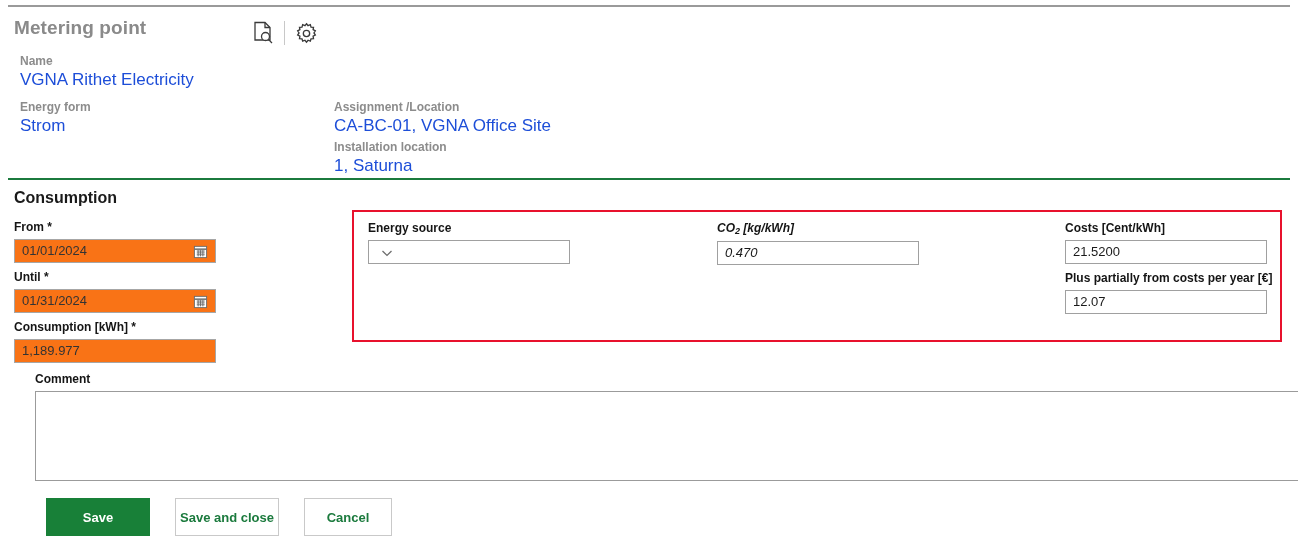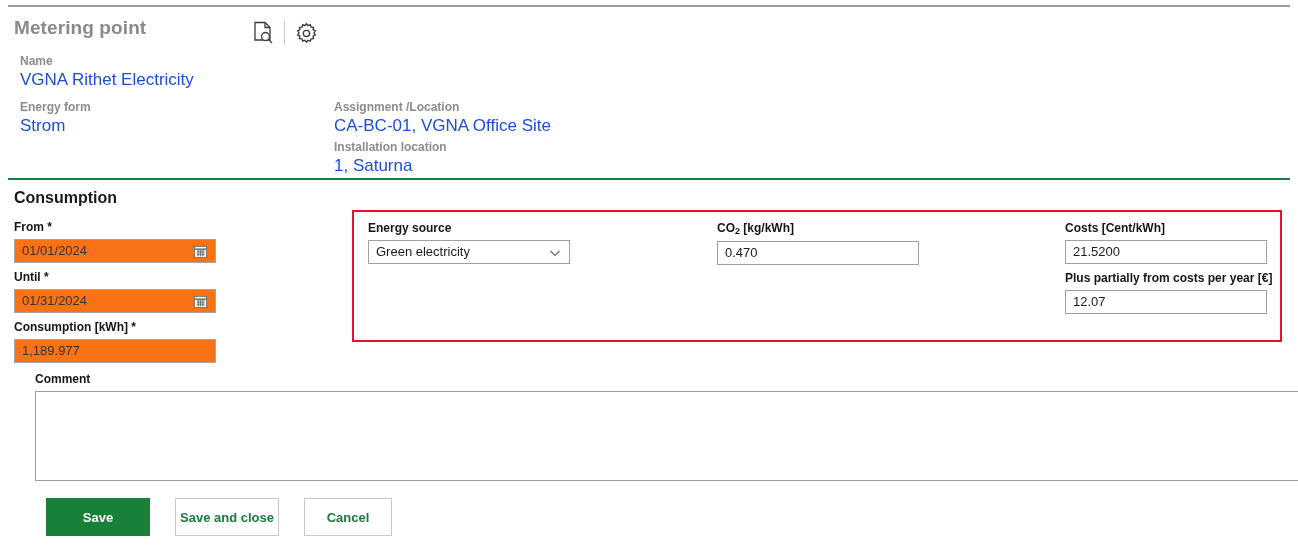--- a/index.html
+++ b/index.html
@@ -179,21 +179,21 @@
   .red-panel {
     position: absolute;
     left: 352px;
     top: 210px;
     width: 930px;
     height: 132px;
     border: 2px solid #e8112d;
     box-sizing: border-box;
   }
   #f-energy-source { left: 14px;  top: 8px;  width: 202px; }
-  #f-co2           { left: 363px; top: 8px;  width: 202px; }
+  #f-co2           { left: 363px; top: 8px;  width: 202px; font-style: italic; }
   #f-costs         { left: 711px; top: 8px;  width: 202px; }
   #f-plus          { left: 711px; top: 58px; width: 202px; }
 
   
   .btn-row {
     position: absolute;
     left: 10px;
     top: 498px;
     display: flex;
     align-items: center;
@@ -317,21 +317,20 @@
 <div class="field" id="f-comment">
   <div class="field-label">Comment</div>
   <div class="textarea-box" placeholder=""></div>
 </div>
 
 <div class="red-panel">
 
   <div class="field" id="f-energy-source">
     <div class="field-label">Energy source</div>
     <div class="input-box">
-      <span class="val">Green electricity</span>
       <span class="chev">
         <svg width="14" height="14" viewBox="0 0 14 14" fill="none" stroke="#6e6e6e" stroke-width="1.3">
           <path d="M2.5 5 L7 9.4 L11.5 5"></path>
         </svg>
       </span>
     </div>
   </div>
 
   <div class="field" id="f-co2">
     <div class="field-label"><span>CO</span><sub>2</sub><span> [kg/kWh]</span></div>

